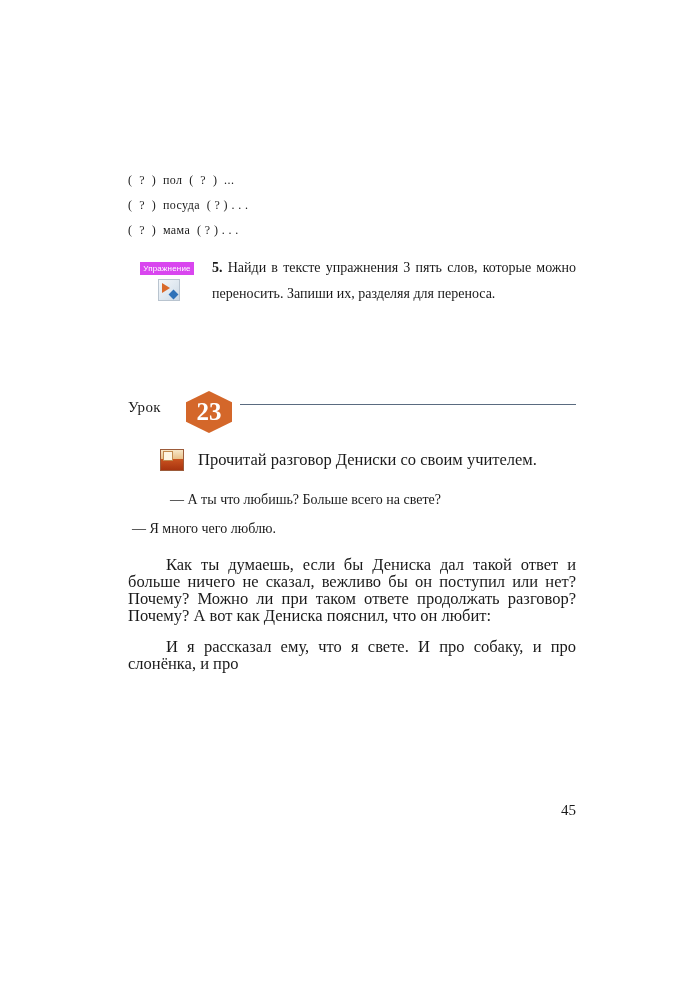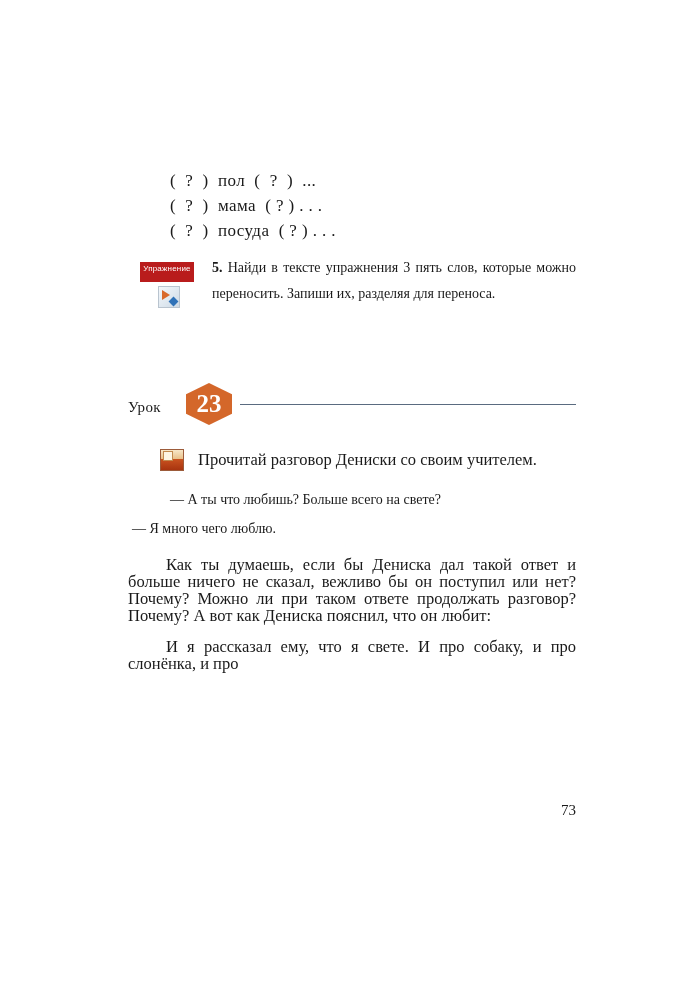--- a/index.html
+++ b/index.html
@@ -26,24 +26,23 @@
 
   .content {
     position: absolute;
     left: 128px;
     top: 168px;
     width: 448px;
   }
 
   
   .fill-lines {
-    font-size: 17px;
+    font-size: 12px;
     line-height: 25px;
     letter-spacing: 0.4px;
-    margin-left: 42px;
     margin-bottom: 12px;
   }
   .fill-lines div {
     white-space: pre;
   }
 
   
   .task-block {
     position: relative;
     margin-top: 6px;
@@ -51,26 +50,26 @@
   }
   .task-marker {
     position: absolute;
     left: 0;
     top: 2px;
     width: 78px;
     text-align: center;
   }
   .task-tag {
     display: inline-block;
-    background: #b91c1c;
+    background: #d946ef;
     color: #ffffff;
     font-family: "Liberation Sans", sans-serif;
     font-size: 8px;
     letter-spacing: 0.2px;
-    padding: 2px 3px 9px 3px;
+    padding: 2px 3px 2px 3px;
     line-height: 9px;
     white-space: nowrap;
   }
   .task-icon {
     width: 20px;
     height: 20px;
     margin-top: 4px;
     margin-left: 4px;
     border: 1px solid #b9c4cf;
     background: linear-gradient(135deg, #f4f7fa 0%, #dfe8f0 55%, #cdd9e4 100%);
@@ -113,21 +112,21 @@
   .lesson-label {
     position: absolute;
     left: 0;
     top: 22px;
     font-size: 15px;
     letter-spacing: 0.3px;
   }
   .lesson-badge {
     position: absolute;
     left: 58px;
-    top: 6px;
+    top: 14px;
     width: 38px;
     height: 42px;
   }
   .lesson-badge .hex {
     position: absolute;
     left: 0; top: 0;
     width: 46px;
     height: 42px;
     background: #d4672a;
     clip-path: polygon(50% 0%, 100% 27%, 100% 73%, 50% 100%, 0% 73%, 0% 27%);
@@ -214,22 +213,22 @@
 </style>
 </head>
 <body>
 
 <div class="page">
 
   <div class="content">
 
     <div class="fill-lines">
       <div>(  ?  )  пол  (  ?  )  ...</div>
+      <div>(  ?  )  посуда  ( ? ) . . .</div>
       <div>(  ?  )  мама  ( ? ) . . .</div>
-      <div>(  ?  )  посуда  ( ? ) . . .</div>
     </div>
 
     <div class="task-block">
       <div class="task-marker">
         <span class="task-tag">Упражнение</span>
         <span class="task-icon"></span>
       </div>
       <div class="task-body">
         <span class="task-num">5.</span>
         <span>Найди в тексте упражнения 3 пять слов, которые можно переносить. Запиши их, разделяя для переноса.</span>
@@ -252,15 +251,15 @@
 
     <p class="dialogue first">— А ты что любишь? Больше всего на свете?</p>
     <p class="dialogue">— Я много чего люблю.</p>
 
     <p class="para indent">Как ты думаешь, если бы Дениска дал такой ответ и больше ничего не сказал, вежливо бы он поступил или нет? Почему? Можно ли при таком ответе продолжать разговор? Почему? А вот как Дениска пояснил, что он любит:</p>
 
     <p class="para indent">И я рассказал ему, что я свете. И про собаку, и про слонёнка, и про</p>
 
   </div>
 
-  <div class="page-number">73</div>
+  <div class="page-number">45</div>
 
 </div>
 
 </body></html>

